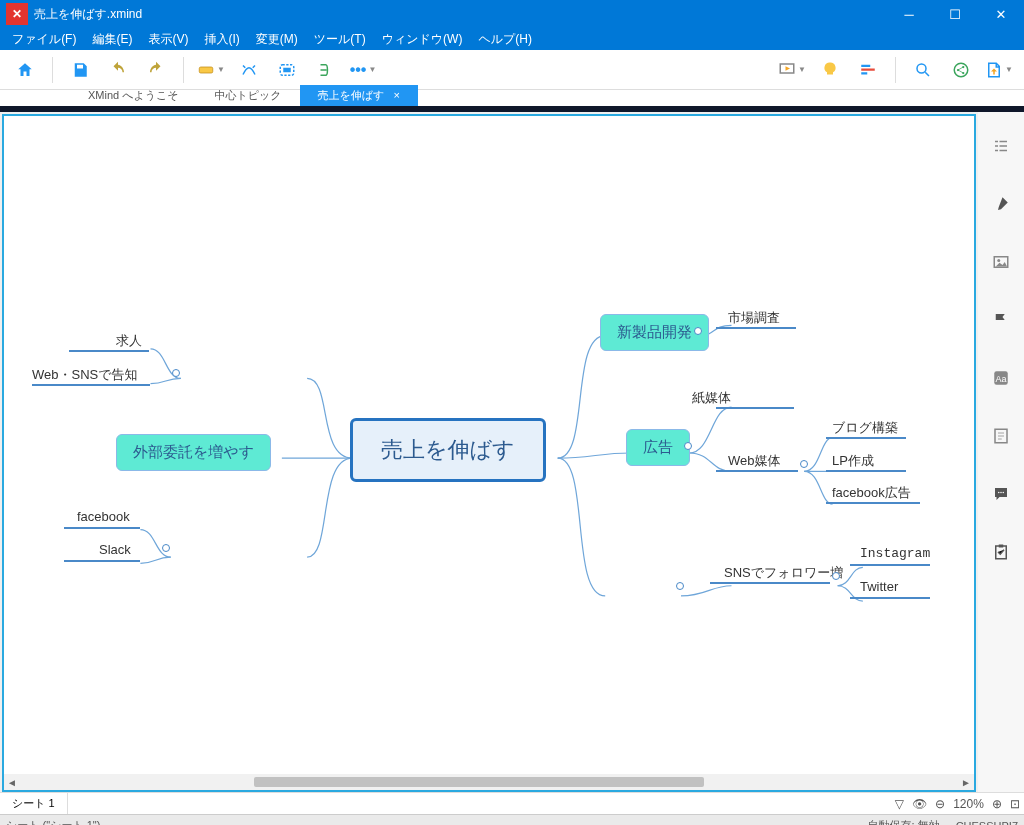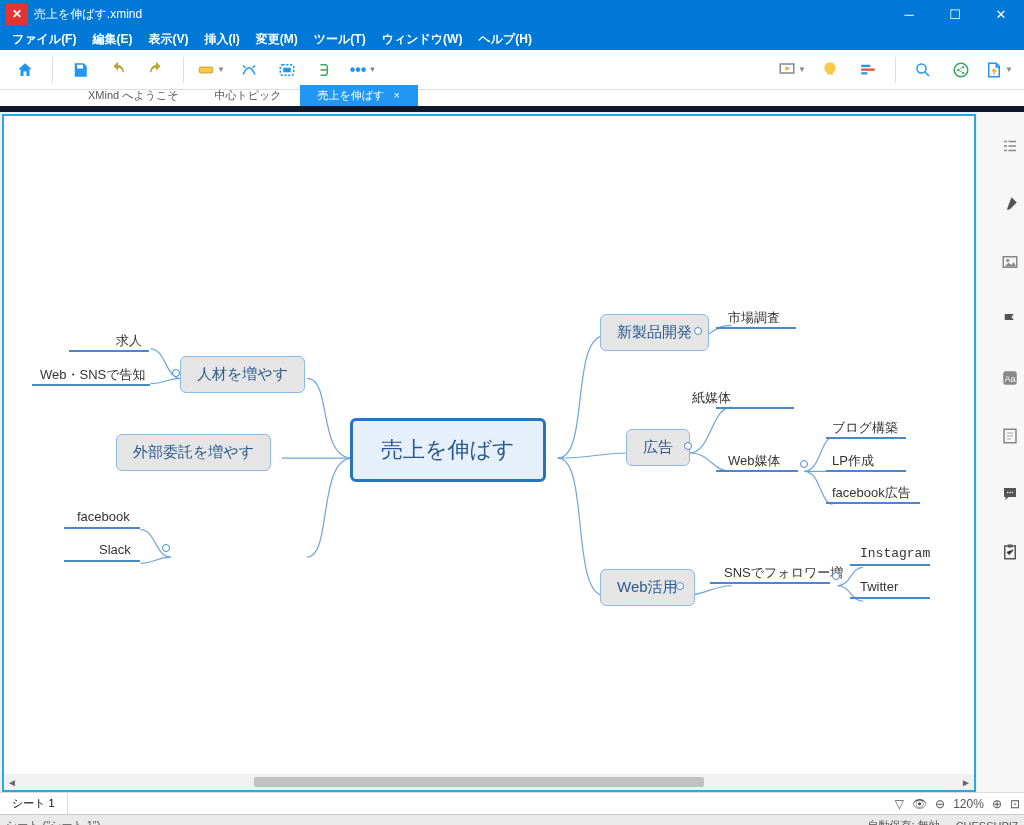--- a/index.html
+++ b/index.html
@@ -5,41 +5,41 @@
 * { box-sizing: border-box; margin: 0; padding: 0; font-family: "Meiryo UI", "Yu Gothic UI", sans-serif; }
 html, body { width: 1024px; height: 825px; overflow: hidden; background: #f0f0f0; }
 
 
 .titlebar { height: 28px; background: #0078d7; color: #fff; display: flex; align-items: center; font-size: 12px; }
 .titlebar .appicon { width: 22px; height: 22px; margin: 0 6px; background: #e3342f; display: flex; align-items: center; justify-content: center; font-weight: bold; font-size: 12px; }
 .titlebar .title { flex: 1; }
 .titlebar .winbtn { width: 46px; height: 28px; display: flex; align-items: center; justify-content: center; color: #fff; font-size: 13px; }
 
 
-.menubar { height: 22px; background: #0078d7; color: #fff; display: flex; align-items: center; font-size: 12px; padding-left: 4px; font-weight: bold; }
+.menubar { height: 22px; background: #0078d7; color: #fff; display: flex; align-items: center; font-size: 12px; padding-left: 4px; }
 .menubar span { padding: 3px 8px; }
 
 
 .toolbar { height: 40px; background: #fff; border-bottom: 1px solid #ddd; display: flex; align-items: center; padding: 0 6px; }
 .toolbar .tbtn { width: 34px; height: 30px; display: flex; align-items: center; justify-content: center; margin: 0 2px; border-radius: 2px; }
 .toolbar .sep { width: 1px; height: 26px; background: #ddd; margin: 0 8px; }
 .toolbar .flex-spacer { flex: 1; }
 .dd { font-size: 8px; color: #888; margin-left: 2px; }
 
 
 .tabs { height: 22px; background: #fff; display: flex; align-items: flex-end; font-size: 11px; padding-left: 70px; border-bottom: 6px solid #0f172a; }
 .tabs .tab { padding: 3px 18px; color: #555; }
 .tabs .tab.active { background: #2196f3; color: #fff; }
 .tabs .tab.active .x { margin-left: 6px; }
 
 
 .workspace { position: relative; display: flex; height: 680px; }
 .canvas-wrap { flex: 1; position: relative; background: #fff; margin: 2px 2px 0 2px; border: 2px solid #2aa9e0; }
 .canvas { position: absolute; inset: 0; overflow: hidden; }
-.sidepanel { width: 46px; background: #f7f7f7; display: flex; flex-direction: column; align-items: flex-end; padding-top: 20px; gap: 30px; }
+.sidepanel { width: 46px; background: #f7f7f7; display: flex; flex-direction: column; align-items: center; padding-top: 20px; gap: 30px; }
 .sidepanel .sbtn { width: 28px; height: 28px; display: flex; align-items: center; justify-content: center; color: #555; }
 
 
 .hscroll { position: absolute; left: 0; right: 0; bottom: 0; height: 16px; background: #f1f1f1; display: flex; align-items: center; }
 .hscroll .thumb { position: absolute; left: 250px; width: 450px; height: 10px; background: #c1c1c1; top: 3px; border-radius: 2px; }
 .hscroll .arrow { width: 16px; height: 16px; display: flex; align-items: center; justify-content: center; color: #666; font-size: 10px; }
 .hscroll .arrow.right { position: absolute; right: 0; }
 
 
 .sheet-footer { height: 22px; background: #fff; display: flex; align-items: center; font-size: 11px; border-top: 1px solid #ddd; }
@@ -47,21 +47,21 @@
 .sheet-footer .spacer { flex: 1; }
 .sheet-footer .ctrl { margin: 0 4px; color: #555; font-size: 12px; }
 
 
 .statusbar { height: 22px; background: #eaeaea; display: flex; align-items: center; font-size: 11px; padding: 0 6px; color: #555; border-top: 1px solid #ccc; }
 .statusbar .spacer { flex: 1; }
 
 
 .node { position: absolute; border-radius: 6px; padding: 6px 14px; font-size: 14px; color: #2c5a8f; white-space: nowrap; }
 .node.central { background: #e6f0fa; border: 3px solid #2673c0; font-size: 22px; padding: 14px 28px; }
-.node.main { background: #e5e5e5; border: 1px solid #8bb9e8; font-size: 15px; padding: 8px 16px; }
+.node.main { background: #5eead4; border: 1px solid #8bb9e8; font-size: 15px; padding: 8px 16px; }
 .leaf { position: absolute; font-size: 13px; color: #333; white-space: nowrap; }
 .leafline { position: absolute; height: 2px; background: #4a89c8; }
 
 svg.connectors { position: absolute; inset: 0; width: 100%; height: 100%; pointer-events: none; }
 svg.connectors path { fill: none; stroke: #6fa6d9; stroke-width: 1.2; }
 .joint { position: absolute; width: 8px; height: 8px; border-radius: 50%; background: #fff; border: 1px solid #4a89c8; }
 
 
 .ic { width: 18px; height: 18px; }
 </style>
@@ -215,44 +215,42 @@
         <path d="M825 460 C838 460 838 475 850 475"></path>
 
         <path d="M175 257 C160 257 160 228 145 228"></path>
         <path d="M175 257 C160 257 160 262 145 262"></path>
         <path d="M165 432 C150 432 150 405 135 405"></path>
         <path d="M165 432 C150 432 150 438 135 438"></path>
       </svg>
 
       <div class="node central" style="left:346px; top:302px;">売上を伸ばす</div>
 
-      <div class="node main" style="left:176px; top:240px;">人材を増やす</div>
       <div class="joint" style="left:168px; top:253px;"></div>
 
       <div class="node main" style="left:112px; top:318px;">外部委託を増やす</div>
 
       <div class="joint" style="left:158px; top:428px;"></div>
 
       <div class="leaf" style="left:112px; top:216px;">求人</div>
       <div class="leafline" style="left:65px; top:234px; width:80px;"></div>
-      <div class="leaf" style="left:36px; top:250px;">Web・SNSで告知</div>
+      <div class="leaf" style="left:28px; top:250px;">Web・SNSで告知</div>
       <div class="leafline" style="left:28px; top:268px; width:118px;"></div>
 
       <div class="leaf" style="left:73px; top:393px;">facebook</div>
       <div class="leafline" style="left:60px; top:411px; width:76px;"></div>
       <div class="leaf" style="left:95px; top:426px;">Slack</div>
       <div class="leafline" style="left:60px; top:444px; width:76px;"></div>
 
       <div class="node main" style="left:596px; top:198px;">新製品開発</div>
       <div class="joint" style="left:690px; top:211px;"></div>
 
       <div class="node main" style="left:622px; top:313px;">広告</div>
       <div class="joint" style="left:680px; top:326px;"></div>
 
-      <div class="node main" style="left:596px; top:453px;">Web活用</div>
       <div class="joint" style="left:672px; top:466px;"></div>
 
       <div class="leaf" style="left:724px; top:193px;">市場調査</div>
       <div class="leafline" style="left:712px; top:211px; width:80px;"></div>
 
       <div class="leaf" style="left:688px; top:273px;">紙媒体</div>
       <div class="leafline" style="left:712px; top:291px; width:78px;"></div>
 
       <div class="leaf" style="left:724px; top:336px;">Web媒体</div>
       <div class="leafline" style="left:712px; top:354px; width:82px;"></div>

